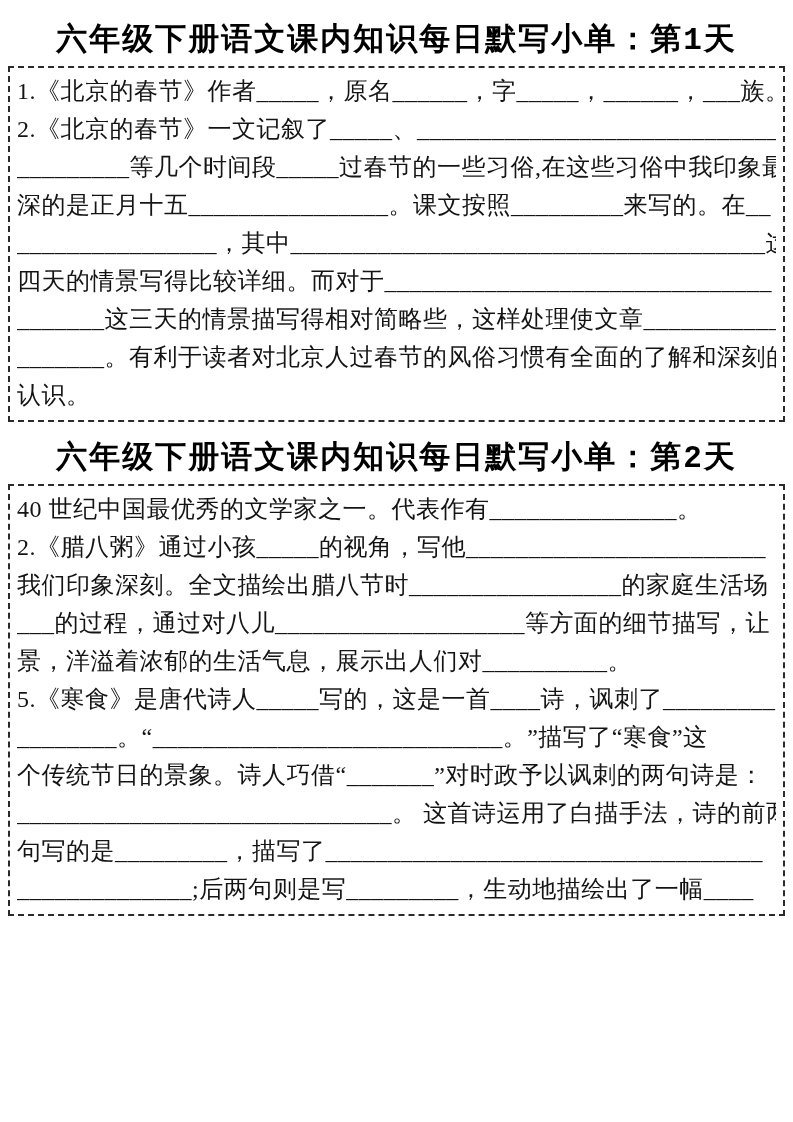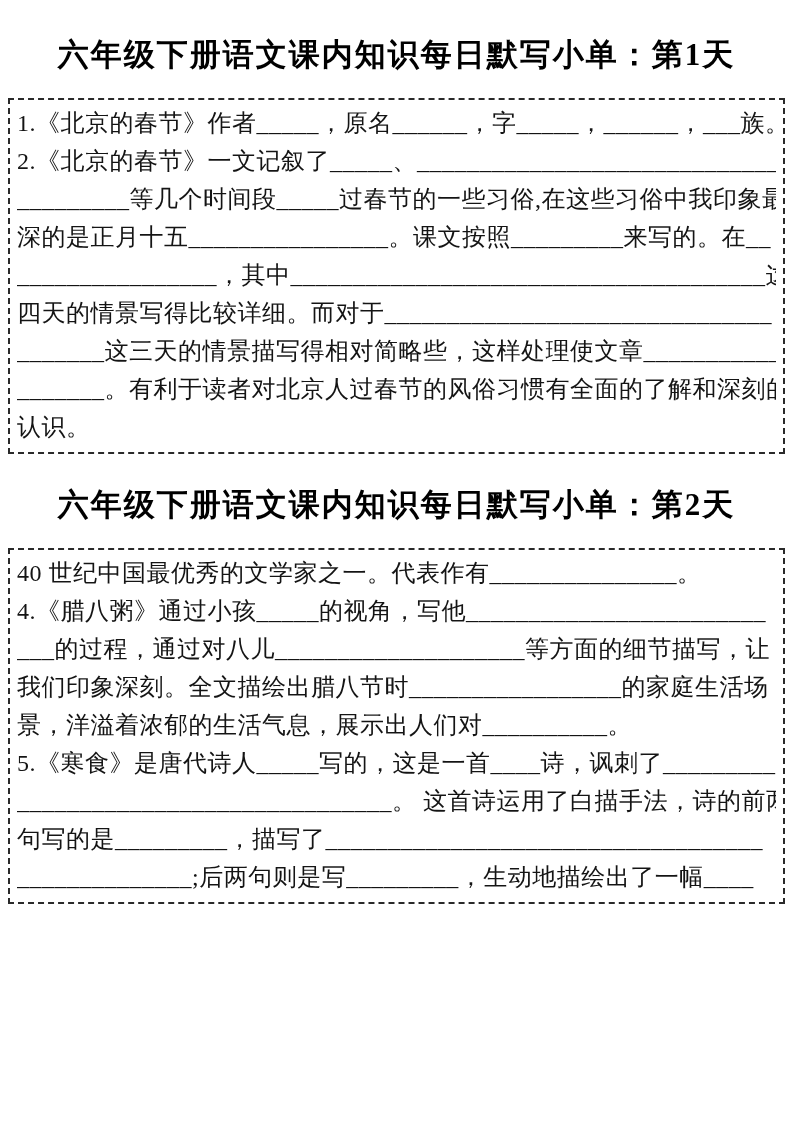--- a/index.html
+++ b/index.html
@@ -12,27 +12,27 @@
     height: 1122px;
     overflow: hidden;
     color: #111111;
   }
   main.page {
     box-sizing: border-box;
     width: 793px;
     padding: 16px 6px 0 6px;
   }
   .title {
-    font-family: Liberation Serif, serif;
+    font-family: Liberation Mono, monospace;
     font-weight: 700;
     font-size: 31px;
     letter-spacing: 2px;
     text-align: center;
     color: #000000;
-    margin: 16px;
+    margin: 0;
     padding: 2px 0 6px 0;
     white-space: nowrap;
   }
   .question-box {
     box-sizing: border-box;
     border: 2px dashed #2a2a2a;
     padding: 4px 7px 6px 7px;
     margin: 0 2px 10px 2px;
     background: #ffffff;
   }
@@ -68,23 +68,25 @@
     <div class="line">_______。有利于读者对北京人过春节的风俗习惯有全面的了解和深刻的</div>
     <div class="line">认识。</div>
   </section>
 
   <div class="spacer"></div>
 
   <h1 class="title">六年级下册语文课内知识每日默写小单：第2天</h1>
 
   <section class="question-box">
     <div class="line">40 世纪中国最优秀的文学家之一。代表作有_______________。</div>
-    <div class="line">4.《腊八粥》通过小孩_____的视角，写他________________________</div>
+    <div class="line">2.《腊八粥》通过小孩_____的视角，写他________________________</div>
+    <div class="line">我们印象深刻。全文描绘出腊八节时_________________的家庭生活场</div>
     <div class="line">___的过程，通过对八儿____________________等方面的细节描写，让</div>
-    <div class="line">我们印象深刻。全文描绘出腊八节时_________________的家庭生活场</div>
     <div class="line">景，洋溢着浓郁的生活气息，展示出人们对__________。</div>
     <div class="line">5.《寒食》是唐代诗人_____写的，这是一首____诗，讽刺了_________</div>
+    <div class="line">________。“____________________________。”描写了“寒食”这</div>
+    <div class="line">个传统节日的景象。诗人巧借“_______”对时政予以讽刺的两句诗是：</div>
     <div class="line">______________________________。 这首诗运用了白描手法，诗的前两</div>
     <div class="line">句写的是_________，描写了___________________________________</div>
     <div class="line">______________;后两句则是写_________，生动地描绘出了一幅____</div>
   </section>
 
 </main>
 
 </body></html>

